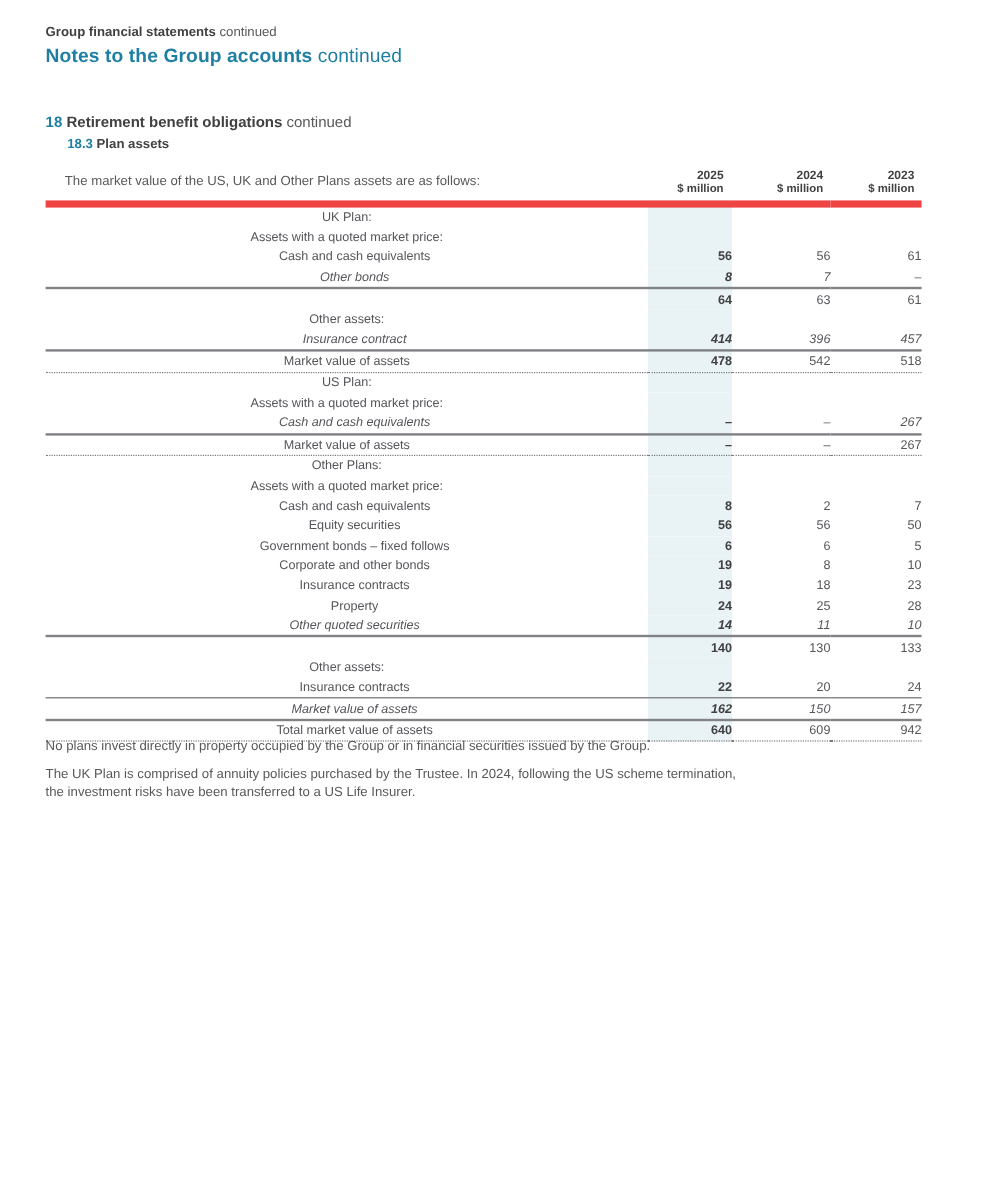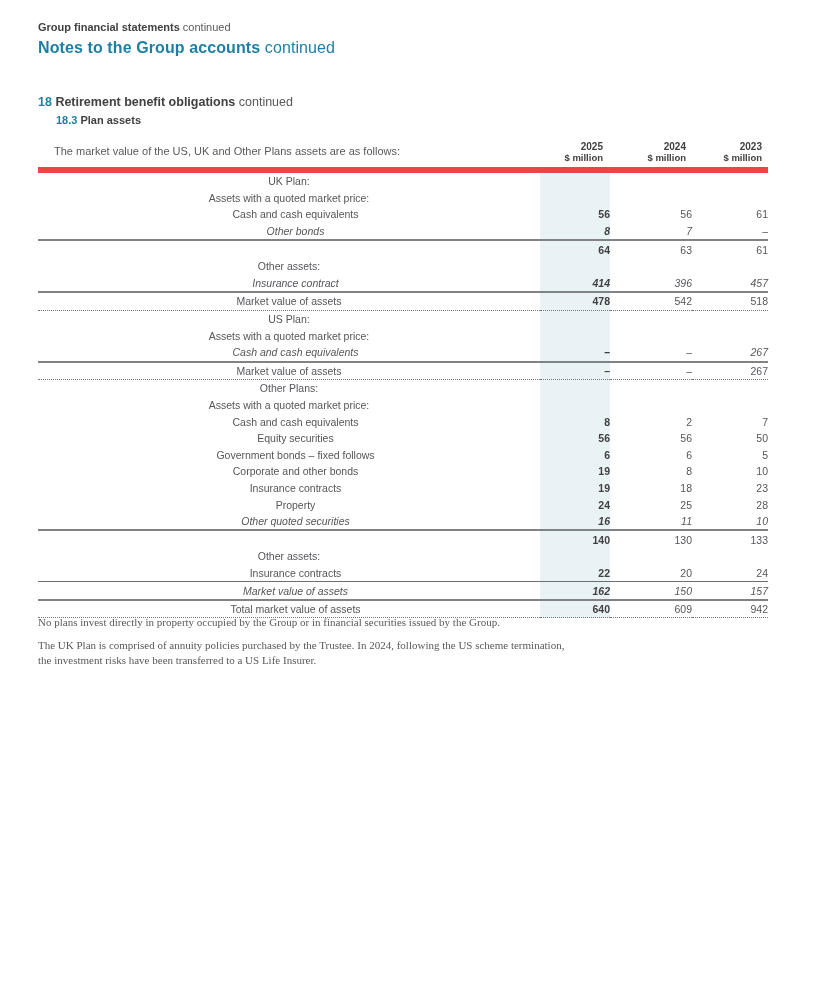--- a/index.html
+++ b/index.html
@@ -71,21 +71,21 @@
     font-weight: 700; color: #414042;
   }
   tr.b-heavy td  { border-bottom: 2px solid #808285; font-style: italic; }
   tr.b-thin td   { border-bottom: 1px solid #6d6e71; }
   tr.b-dotted td { border-bottom: 1px dotted #77787b; }
   
   .notes {
     position: absolute; left: 38px; top: 615px; width: 710px;
     font-size: 11px; color: #58595b; line-height: 15px;
   }
-  .notes p { margin: 0 0 8px 0; white-space: pre-line; font-family: Liberation Serif, serif; }
+  .notes p { margin: 0 0 8px 0; white-space: pre-line; }
   
   .page-number {
     position: absolute; left: 38px; top: 941px;
     font-size: 19px; color: #3b82f6; letter-spacing: 0.3px;
   }
   .footer-right {
     position: absolute; right: 46px; top: 952px;
     font-size: 8.5px; color: #58595b; text-align: right;
   }
   .footer-right .brand { font-weight: 700; color: #414042; }
@@ -253,21 +253,21 @@
           <td class="num v3">23</td>
         </tr>
         <tr>
           <td class="lbl ind">Property</td>
           <td class="num v1">24</td>
           <td class="num v2">25</td>
           <td class="num v3">28</td>
         </tr>
         <tr class="b-heavy">
           <td class="lbl ind">Other quoted securities</td>
-          <td class="num v1">16</td>
+          <td class="num v1">14</td>
           <td class="num v2">11</td>
           <td class="num v3">10</td>
         </tr>
         <tr>
           <td class="lbl"></td>
           <td class="num v1">140</td>
           <td class="num v2">130</td>
           <td class="num v3">133</td>
         </tr>
         <tr>

